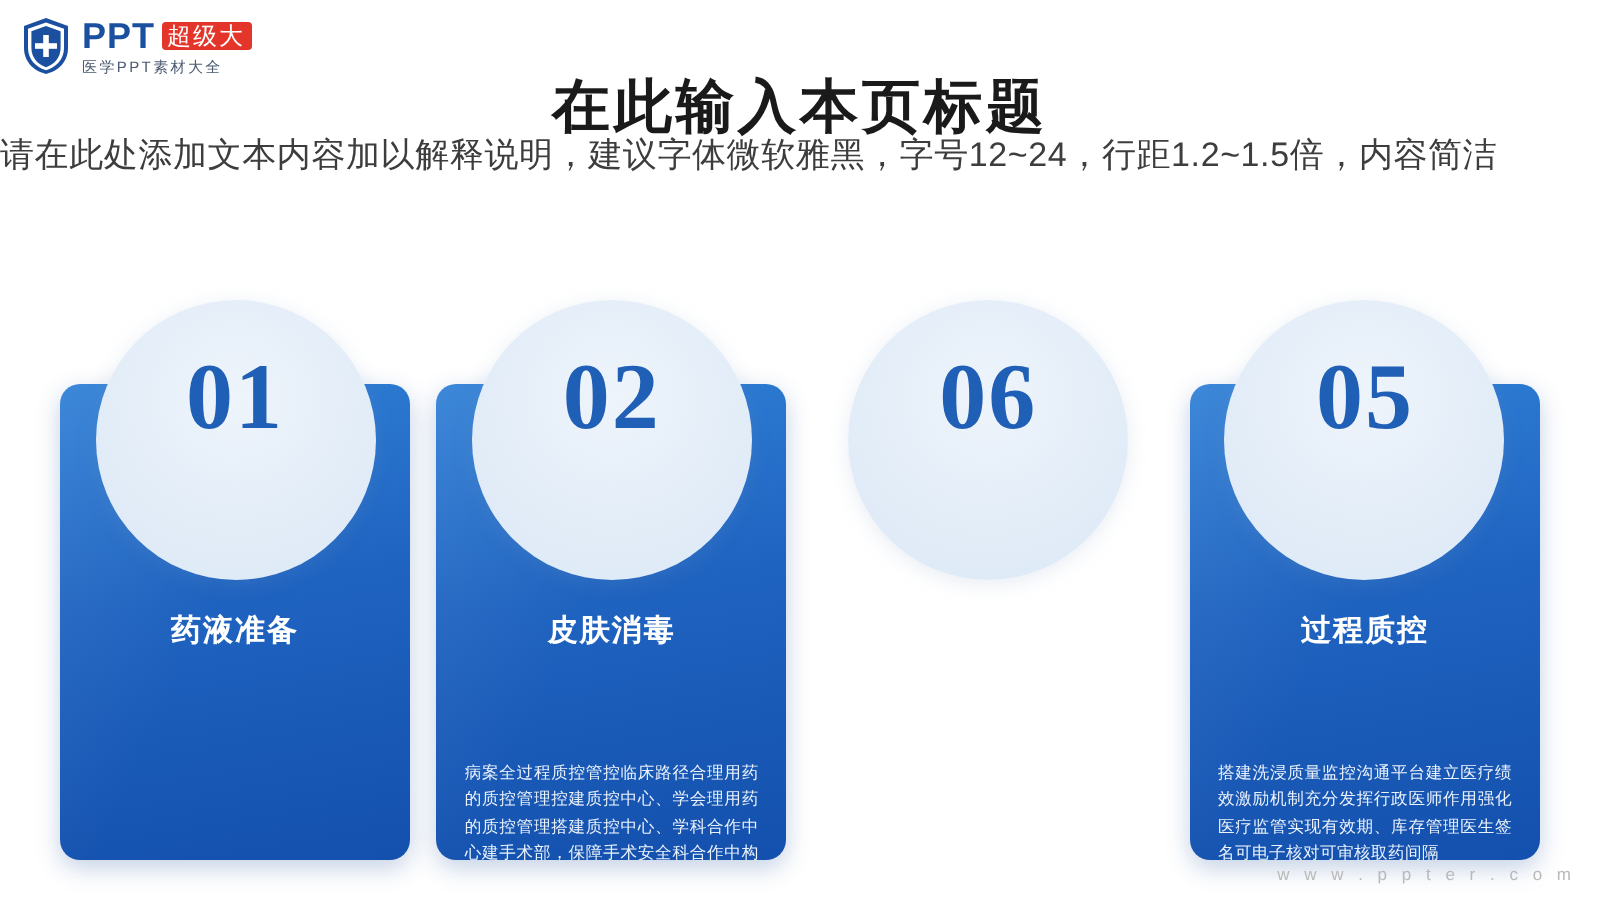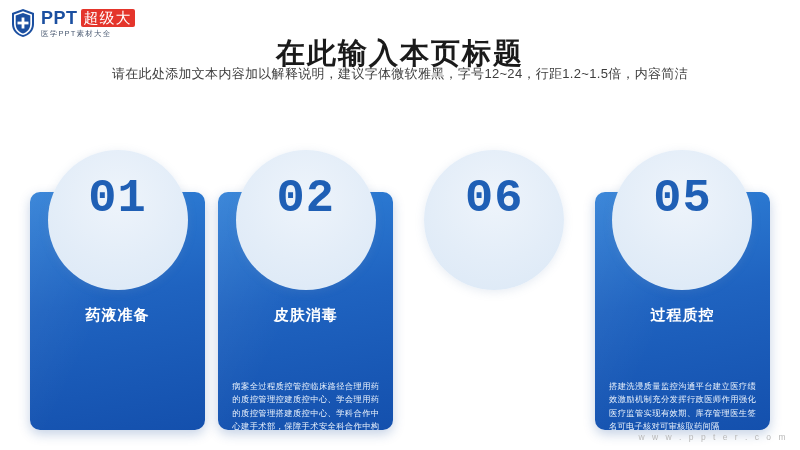--- a/index.html
+++ b/index.html
@@ -12,62 +12,62 @@
 
   
   .logo{
     position:absolute;left:10px;top:8px;display:flex;align-items:center;
   }
   .logo-shield{
     width:26px;height:30px;position:relative;margin-right:5px;
   }
   .logo-shield svg{display:block;}
   .logo-text{display:flex;flex-direction:column;justify-content:center;line-height:1;}
-  .logo-row1{display:flex;}
+  .logo-row1{display:flex;align-items:center;}
   .logo-ppt{
     font-size:18px;font-weight:bold;color:#1b4fa0;letter-spacing:.5px;
     font-family:"Liberation Sans",sans-serif;
   }
   .logo-badge{
-    margin-left:3px;background:#e4352b;color:#fff;font-size:15px;
+    margin-left:3px;background:#e4352b;color:#fff;font-size:12px;
     padding:1px 3px;border-radius:2px;letter-spacing:1px;
   }
   .logo-sub{
     font-size:7.5px;color:#4a5a72;letter-spacing:1.2px;margin-top:3px;
   }
 
   
   .title{
     position:absolute;top:34px;left:0;width:100%;text-align:center;
     font-size:29px;font-weight:bold;color:#1a1a1a;letter-spacing:2px;
   }
   .subtitle{
-    position:absolute;top:62px;left:0;width:100%;text-align:center;
-    font-size:13px;color:#3d3d3d;line-height:1.9;letter-spacing:.3px;
+    position:absolute;top:62px;left:0;width:100%;text-align:left;
+    font-size:17px;color:#3d3d3d;line-height:1.9;letter-spacing:.3px;
   }
 
   
   .cards{
     position:absolute;top:150px;left:30px;width:740px;height:280px;
     display:flex;justify-content:space-between;
   }
   .card-wrap{
     position:relative;width:175px;height:280px;
   }
   .circle{
     position:absolute;top:0;left:50%;transform:translateX(-50%);
     width:140px;height:140px;border-radius:50%;
     background:radial-gradient(circle at 50% 35%, #eef4fb 0%, #e3edf8 55%, #dbe8f6 100%);
     display:flex;align-items:flex-start;justify-content:center;
     box-shadow:0 2px 10px rgba(120,150,190,.18);
   }
   .circle-num{
     font-size:47px;font-weight:bold;color:#1f5fb5;
     margin-top:22px;letter-spacing:1px;
-    font-family:Liberation Mono, monospace;
+    font-family:Liberation Serif, serif;
   }
   .panel{
     position:absolute;top:42px;left:0;width:175px;height:238px;
     border-radius:10px;
     background:linear-gradient(170deg,#2f7fd6 0%,#1f63c0 45%,#1450ad 100%);
     box-shadow:0 4px 12px rgba(20,70,150,.25);
     overflow:hidden;
   }
   .panel::after{
     content:"";position:absolute;left:0;top:0;width:100%;height:100%;

